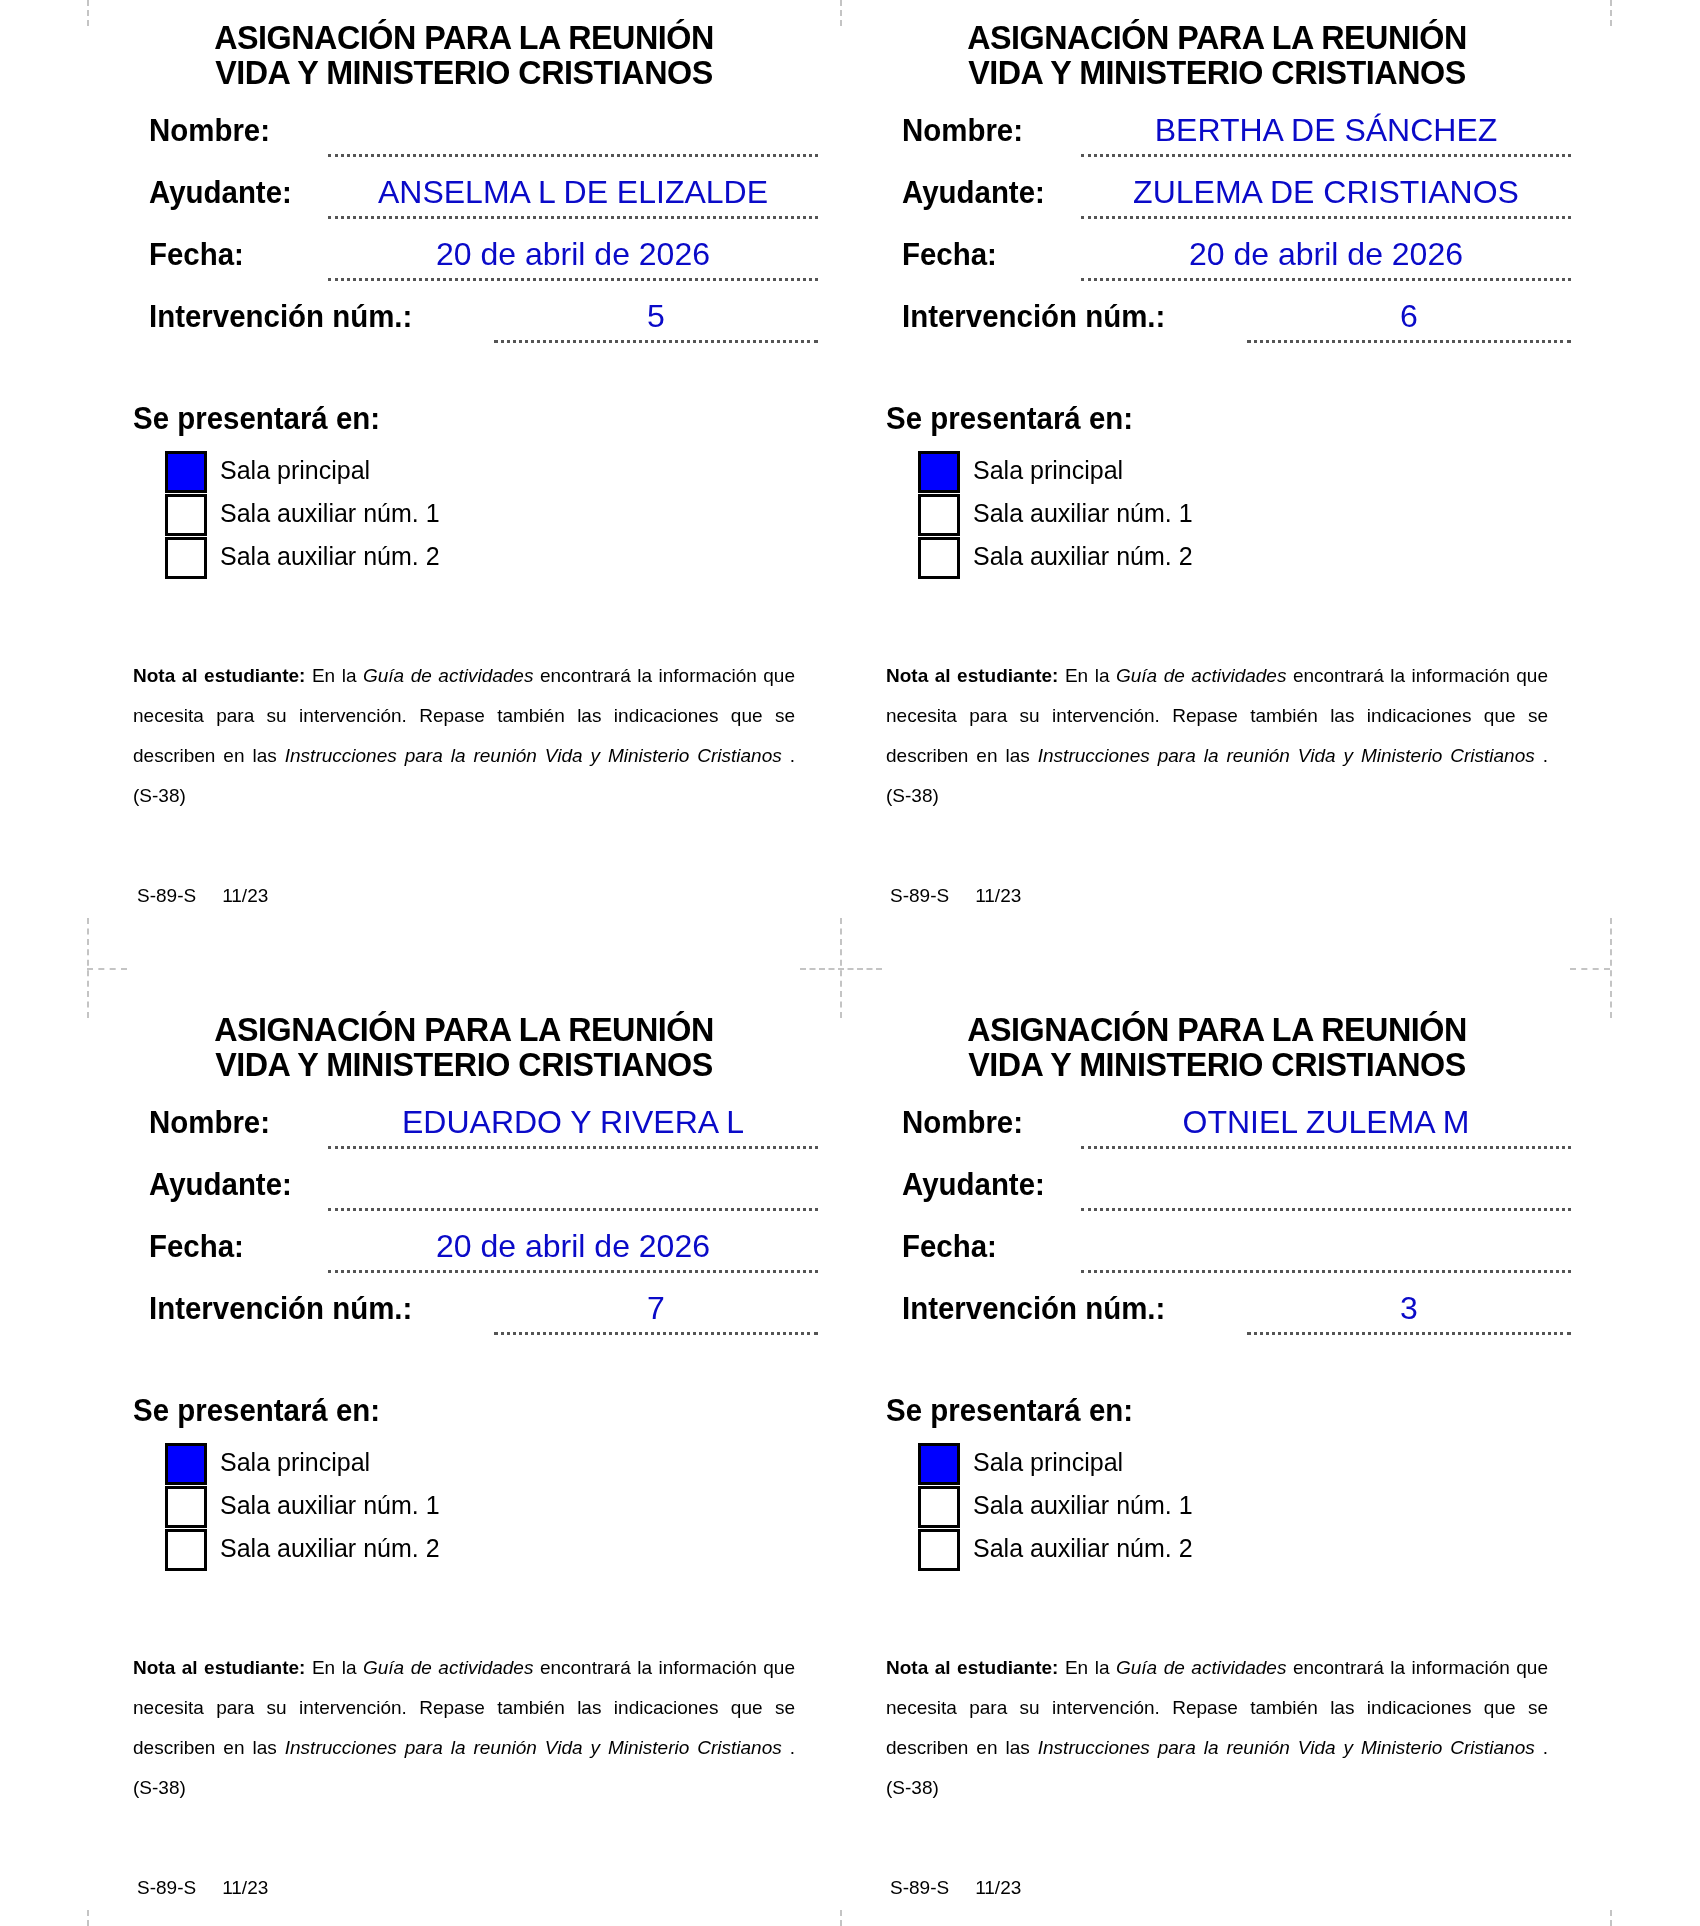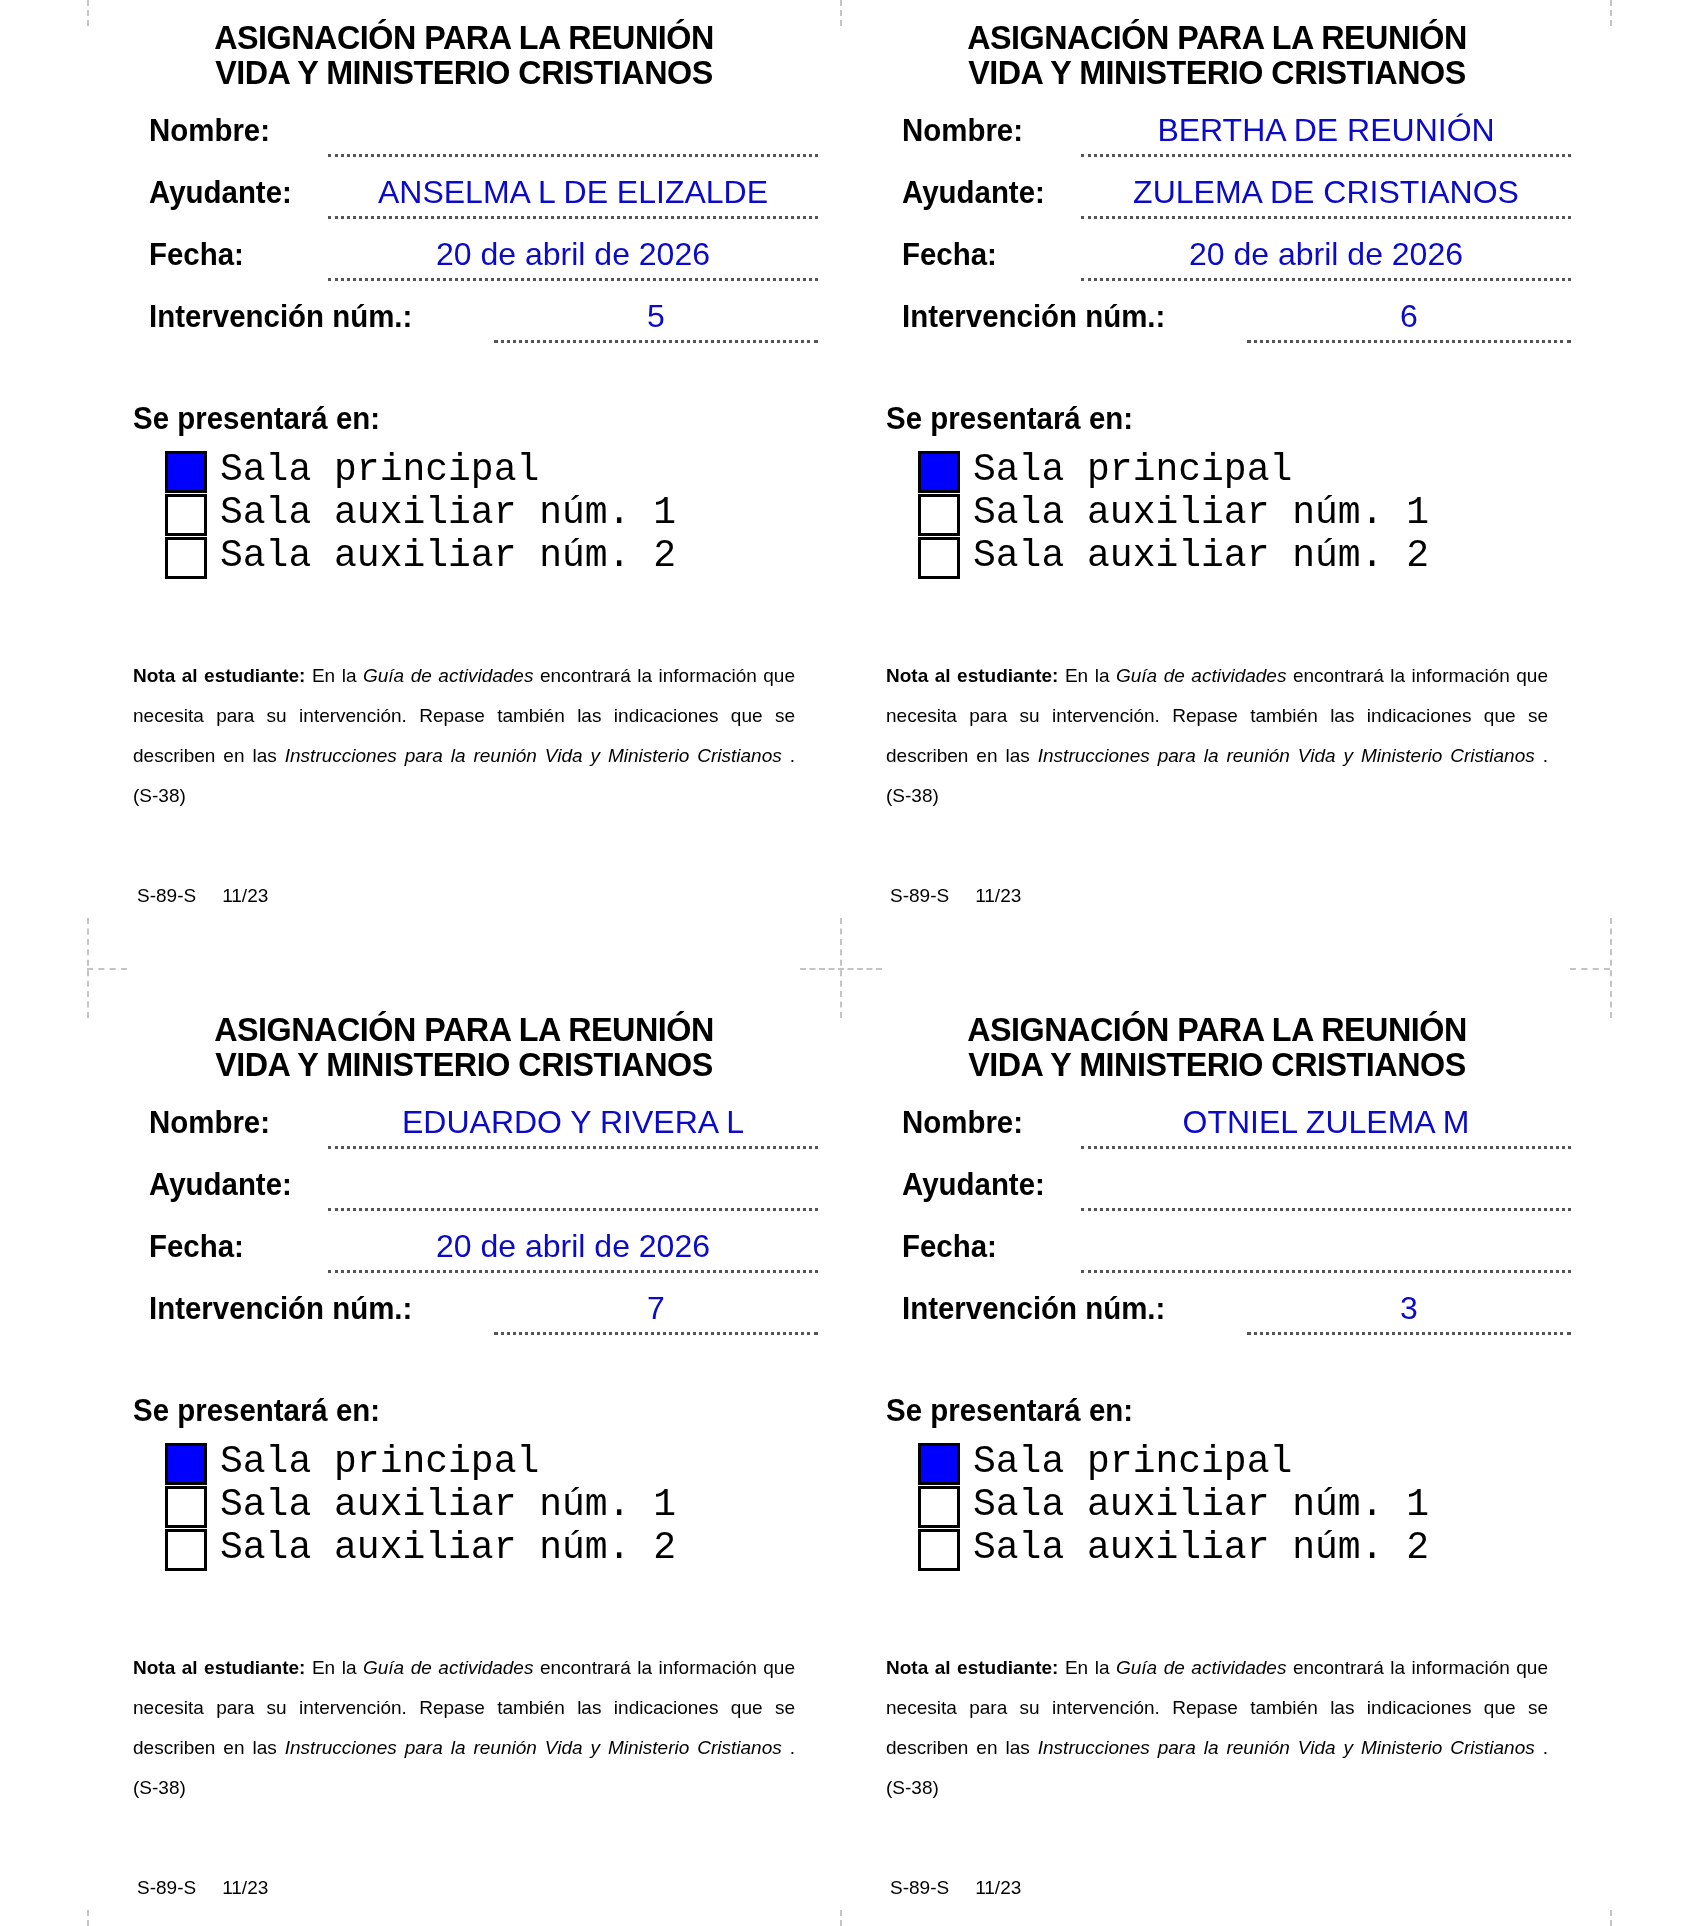--- a/index.html
+++ b/index.html
@@ -11,21 +11,21 @@
            font-family: "Liberation Sans Narrow", "Liberation Sans", sans-serif; transform: scaleX(0.95); transform-origin: center; }
   .title div { white-space: nowrap; }
   .row { position: absolute; left: 16px; width: 670px; height: 60px; }
   .label { position: absolute; left: 0; top: 0; font-weight: bold; font-size: 32px; line-height: 40px; white-space: nowrap; transform: scaleX(0.92); transform-origin: left; }
   .value { position: absolute; top: 0; font-size: 32px; line-height: 40px; color: #0a0ac8; text-align: center; white-space: nowrap; }
   .dots { position: absolute; height: 0; border-bottom: 3px dotted #555; }
   .section-title { position: absolute; left: 0; font-weight: bold; font-size: 32px; line-height: 40px; transform: scaleX(0.92); transform-origin: left; white-space: nowrap; }
   .opt { position: absolute; left: 32px; height: 43px; width: 400px; }
   .box { position: absolute; left: 0; top: 0; width: 36px; height: 36px; border: 3px solid #000; background: #fff; }
   .box.checked { background: #0000ff; }
-  .opt-label { position: absolute; left: 55px; top: -2px; font-size: 38px; line-height: 42px; white-space: nowrap; font-family: Liberation Mono, monospace; }
+  .opt-label { position: absolute; left: 55px; top: -2px; font-size: 25px; line-height: 42px; white-space: nowrap; }
   .note { position: absolute; left: 0; width: 662px; font-size: 19px; line-height: 40px; text-align: justify; }
   .note b { font-weight: bold; }
   .note i { font-style: italic; }
   .footer { position: absolute; left: 4px; font-size: 19px; line-height: 24px; white-space: nowrap; }
   .footer span + span { margin-left: 26px; }
   .crop-v { position: absolute; width: 0; border-left: 2px dashed #c4c4c4; }
   .crop-h { position: absolute; height: 0; border-top: 2px dashed #c4c4c4; }
 </style>
 </head>
 <body>
@@ -94,21 +94,21 @@
     </div>
   </div>
     <div class="card" style="left: 886px; top: 0px;">
     <div class="title">
       <div>ASIGNACIÓN PARA LA REUNIÓN</div>
       <div>VIDA Y MINISTERIO CRISTIANOS</div>
     </div>
 
     <div class="row" style="top:110px;">
       <div class="label">Nombre:</div>
-      <div class="value" style="left: 179px; width: 490px; color: rgb(10, 10, 200);">BERTHA DE REUNIÓN</div>
+      <div class="value" style="left: 179px; width: 490px; color: rgb(10, 10, 200);">BERTHA DE SÁNCHEZ</div>
       <div class="dots" style="left:179px; width:490px; top:44px;"></div>
     </div>
     <div class="row" style="top:172px;">
       <div class="label">Ayudante:</div>
       <div class="value" style="left: 179px; width: 490px; color: rgb(10, 10, 200);">ZULEMA DE CRISTIANOS</div>
       <div class="dots" style="left:179px; width:490px; top:44px;"></div>
     </div>
     <div class="row" style="top:234px;">
       <div class="label">Fecha:</div>
       <div class="value" style="left: 179px; width: 490px; color: rgb(10, 10, 200);">20 de abril de 2026</div>

